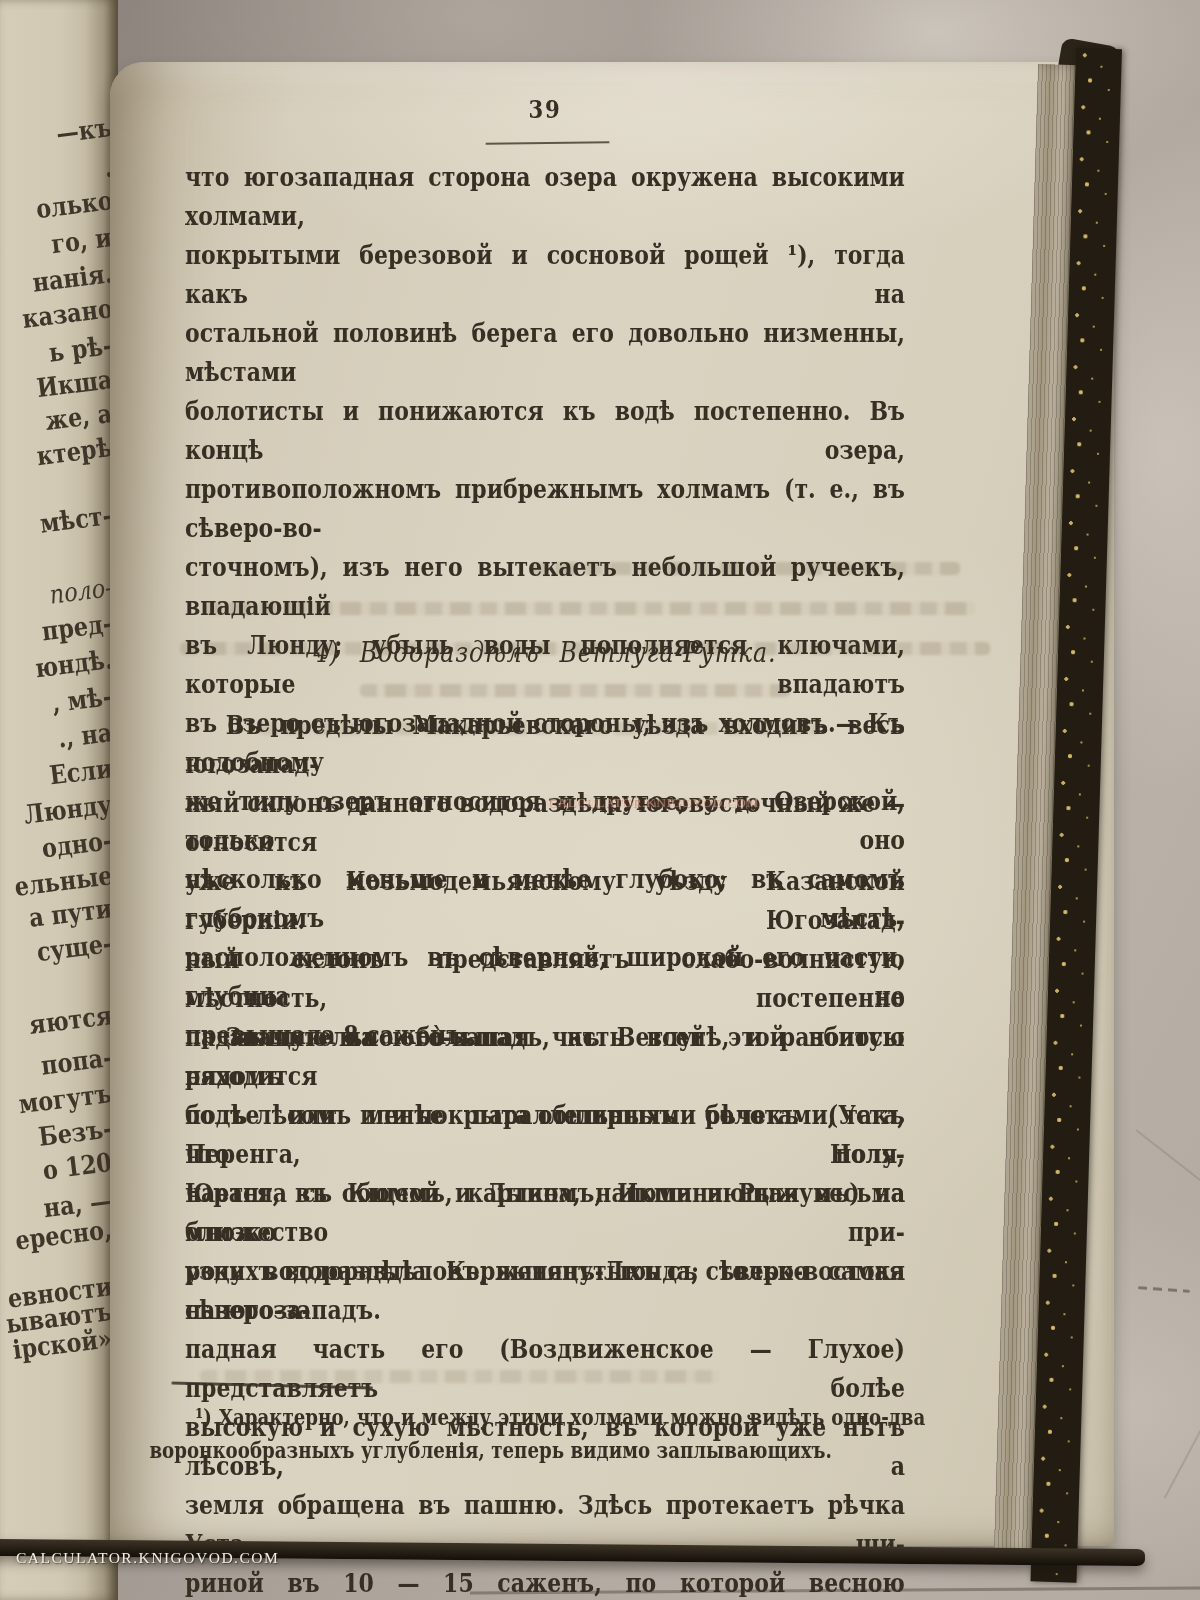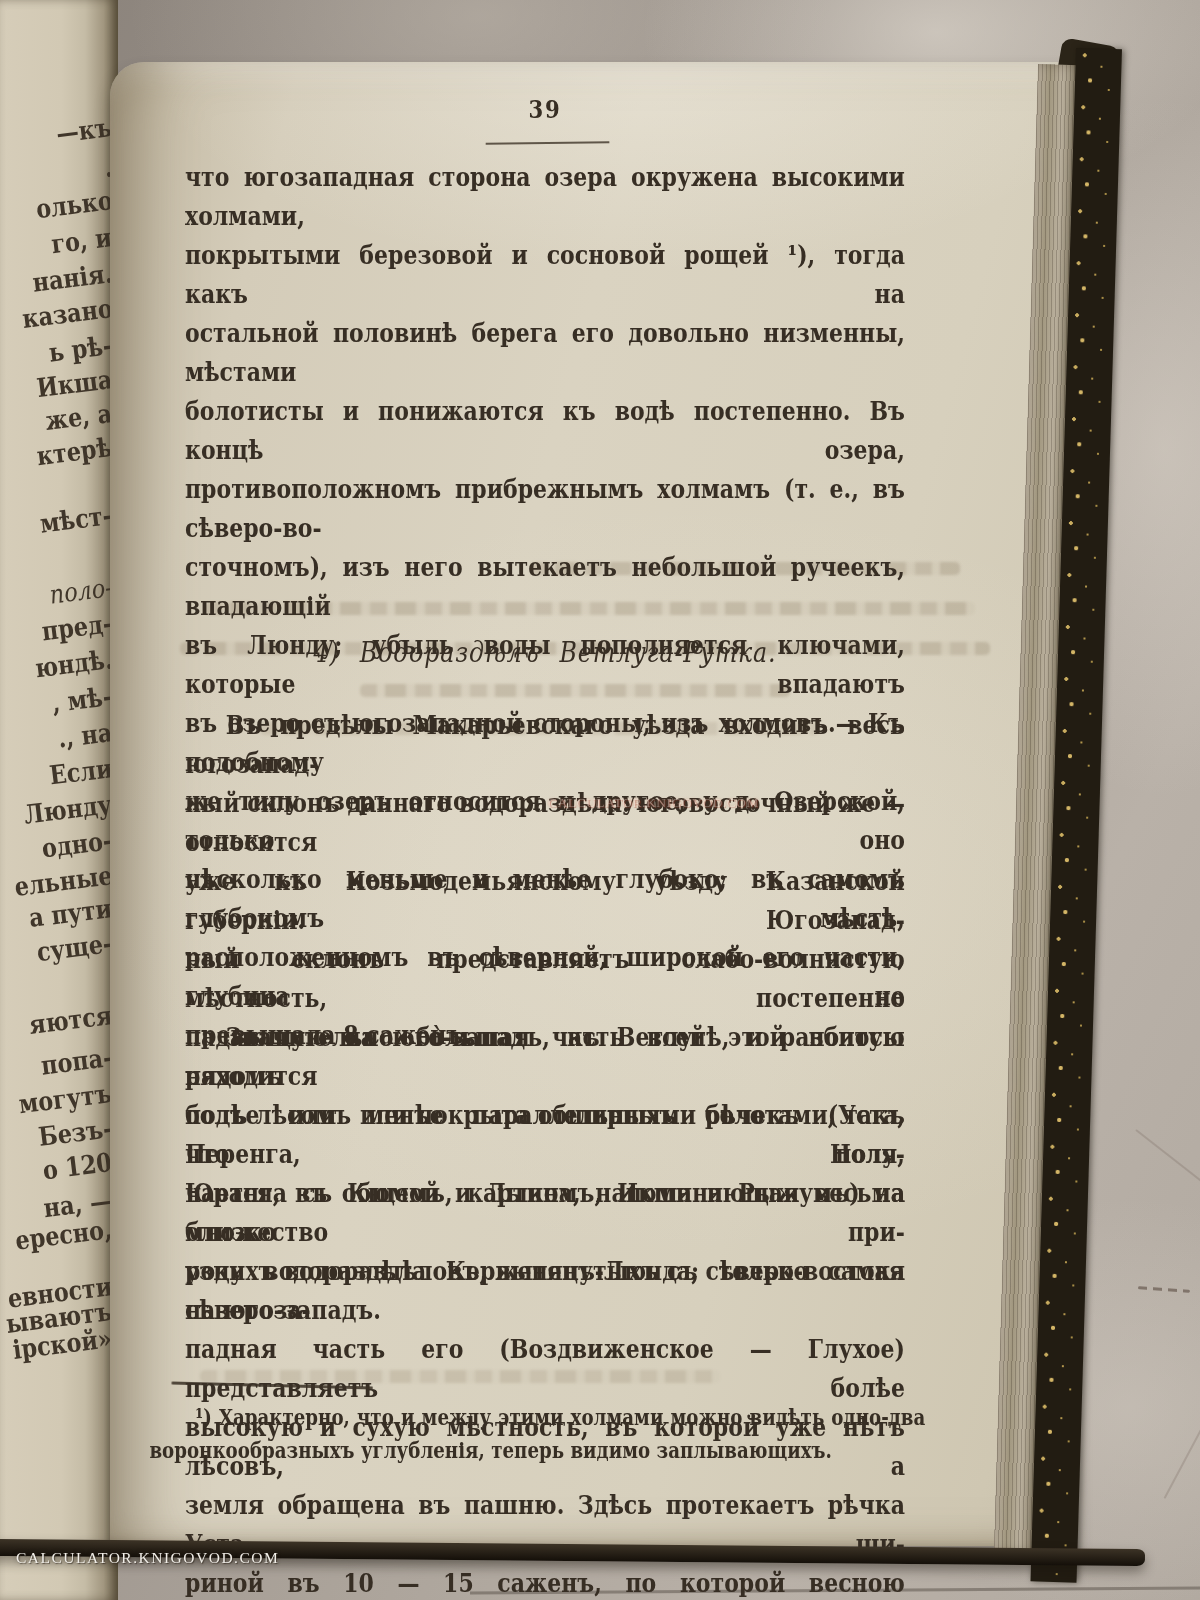--- a/index.html
+++ b/index.html
@@ -34,21 +34,21 @@
         border-radius:34px 10px 4px 4px;
         background:
           radial-gradient(ellipse 700px 300px at 55% 0%, rgba(244,240,230,.45), transparent 70%),
           radial-gradient(ellipse 800px 500px at 60% 55%, rgba(236,230,216,.35), transparent 75%),
           linear-gradient(105deg,#c3b9a3 0%,#d4ccb9 14%,#dad3c1 40%,#d7d0bd 68%,#cfc7b2 92%,#c8c0ab 100%);
         box-shadow:
           inset 52px 0 70px -35px rgba(92,76,52,.6),
           inset -10px 0 24px -10px rgba(112,97,70,.35),
           inset 0 26px 30px -22px rgba(252,250,242,.75),
           inset 0 -18px 30px -20px rgba(120,104,76,.45),
-          0 10px 16px rgba(30,25,18,.3);}
+          0 10px 16px rgba(30,25,18,.3); padding-left: 38px;}
 
   
   .bleed{position:absolute;height:13px;border-radius:5px;filter:blur(1.4px);opacity:.8;
          background:repeating-linear-gradient(90deg,rgba(122,105,80,.26) 0 17px,rgba(122,105,80,.05) 17px 25px,rgba(122,105,80,.3) 25px 46px,rgba(122,105,80,.07) 46px 55px);}
   .bleed.b1{left:420px;top:500px;width:430px;}
   .bleed.b2{left:95px;top:540px;width:770px;}
   .bleed.b3{left:70px;top:580px;width:810px;}
   .bleed.b4{left:250px;top:622px;width:430px;}
   .bleed.b5{left:150px;top:660px;width:560px;opacity:.55;}
   .bleed.b6{left:90px;top:1308px;width:520px;opacity:.6;}

